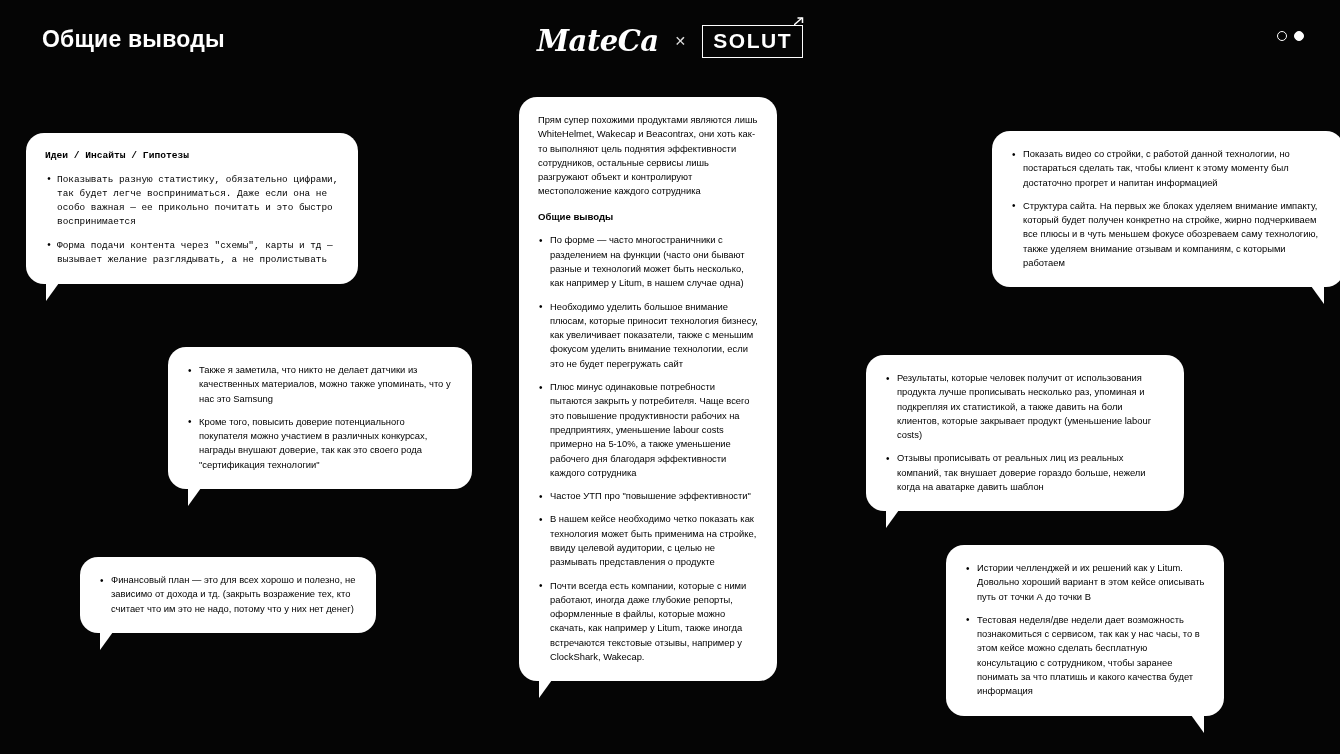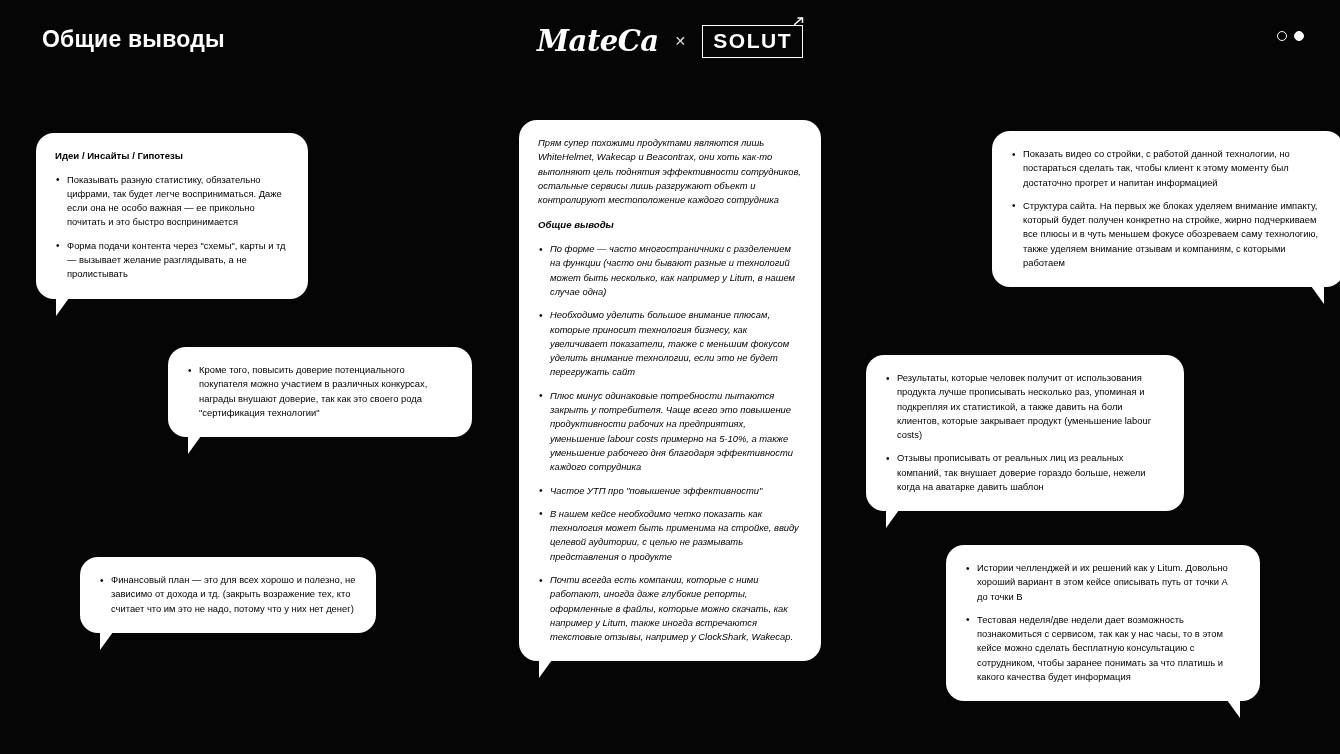--- a/index.html
+++ b/index.html
@@ -115,27 +115,27 @@
   }
   .bubble li:last-child { margin-bottom: 0; }
   .bubble li::before {
     content: "•";
     position: absolute;
     left: 1px; top: -0.5px;
     font-size: 10px;
   }
 
   
-  #b-ideas       { left: 36px;  top: 133px;  width: 272px; }
+  #b-ideas       { left: 26px;  top: 133px;  width: 332px; font-family: Liberation Mono, monospace; }
   #b-sensors     { left: 168px; top: 347px;  width: 304px; }
   #b-finance     { left: 80px;  top: 557px;  width: 296px; }
-  #b-center      { left: 519px; top: 120px;  width: 302px; font-style: italic; }
+  #b-center      { left: 519px; top: 97px;  width: 258px; }
   #b-video       { left: 992px; top: 131px;  width: 352px; }
   #b-results     { left: 866px; top: 355px;  width: 318px; }
-  #b-stories     { left: 946px; top: 545px;  width: 314px; }
+  #b-stories     { left: 946px; top: 545px;  width: 278px; }
 </style>
 </head>
 <body>
 
 <div class="slide">
 
   <div class="slide-title">Общие выводы</div>
 
   <div class="logo-row">
     <span class="logo-mateca">MateCa</span>
@@ -158,20 +158,21 @@
     <h4>Идеи / Инсайты / Гипотезы</h4>
     <ul>
       <li>Показывать разную статистику, обязательно цифрами, так будет легче восприниматься. Даже если она не особо важная — ее прикольно почитать и это быстро воспринимается</li>
       <li>Форма подачи контента через "схемы", карты и тд  — вызывает желание разглядывать, а не пролистывать</li>
     </ul>
     <span class="tail tail-bl"></span>
   </div>
 
   <div class="bubble" id="b-sensors">
     <ul>
+      <li>Также я заметила, что никто не делает датчики из качественных материалов, можно также упоминать, что у нас это Samsung</li>
       <li>Кроме того, повысить доверие потенциального покупателя можно участием в различных конкурсах, награды внушают доверие, так как это своего рода "сертификация технологии"</li>
     </ul>
     <span class="tail tail-bl"></span>
   </div>
 
   <div class="bubble" id="b-finance">
     <ul>
       <li>Финансовый план — это для всех хорошо и полезно, не зависимо от дохода и тд. (закрыть возражение тех, кто считает что им это не надо, потому что у них нет денег)</li>
     </ul>
     <span class="tail tail-bl"></span>

